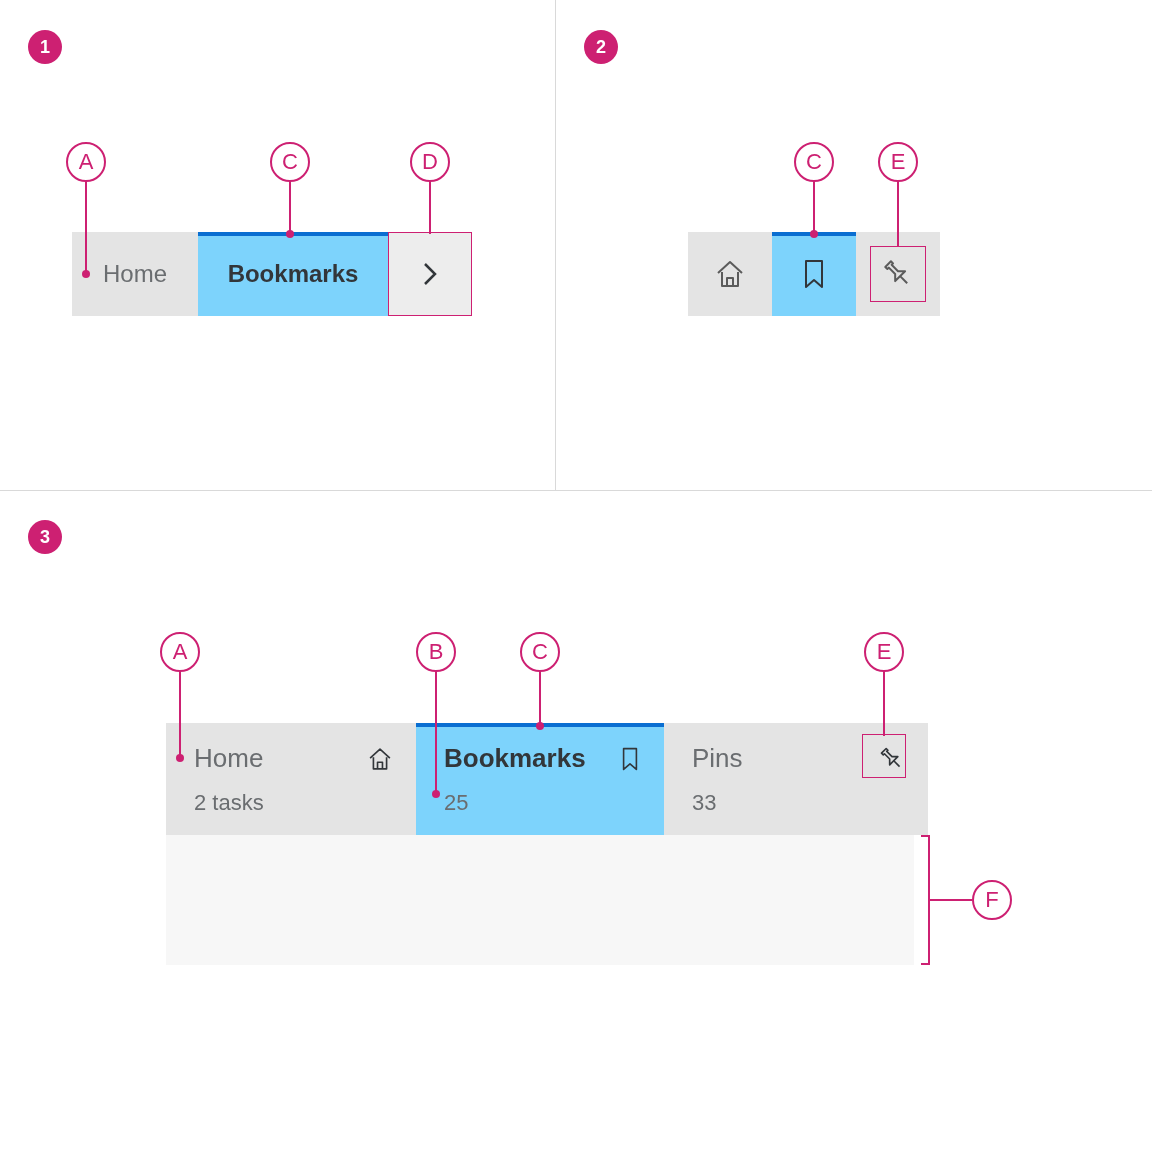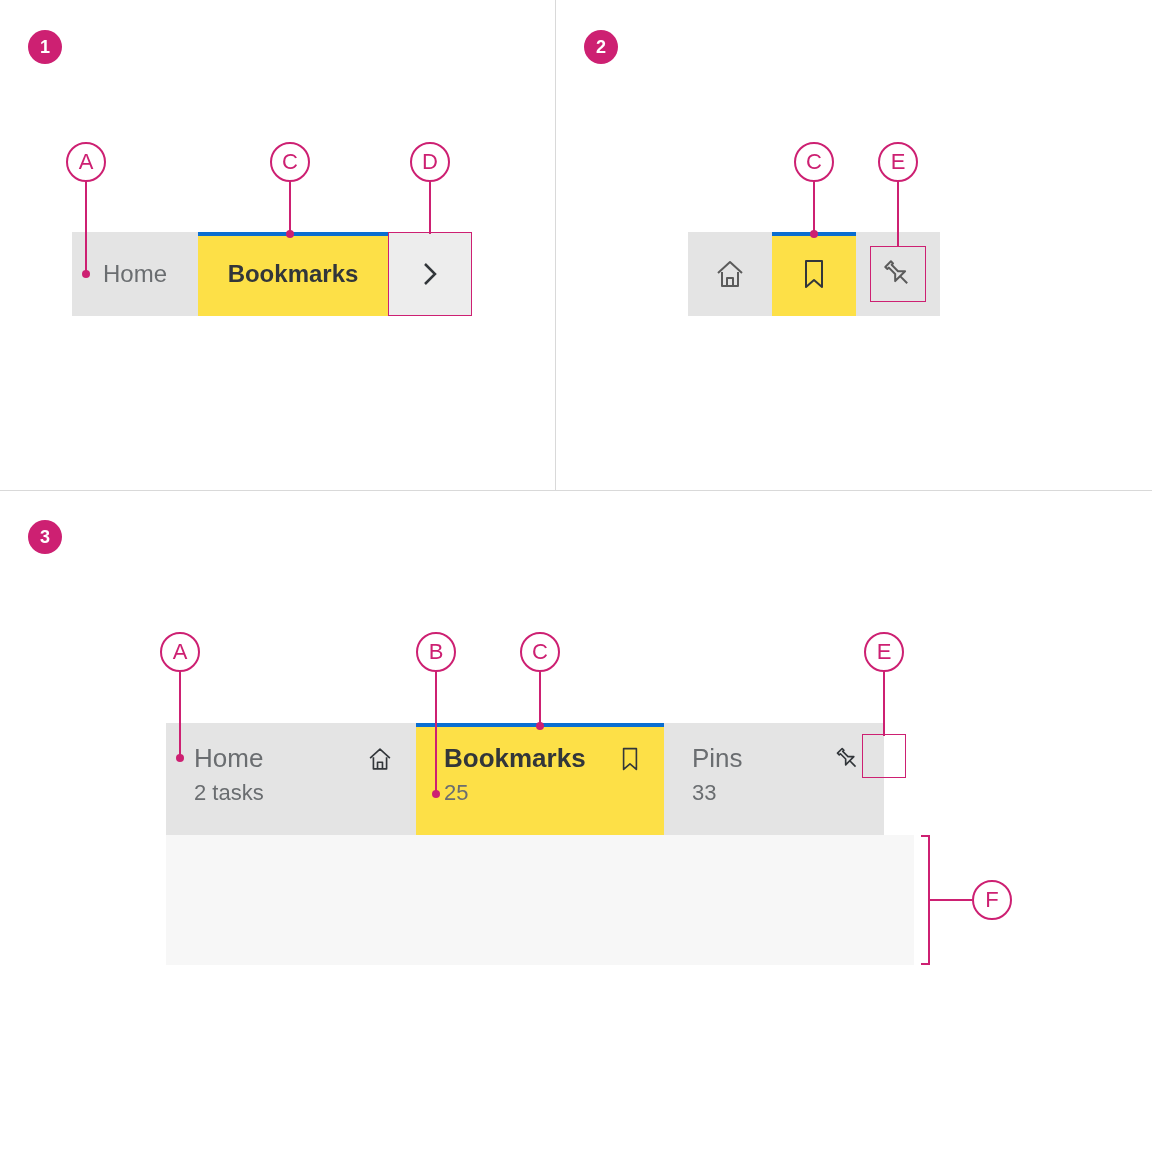--- a/index.html
+++ b/index.html
@@ -87,21 +87,21 @@
     background: #e4e4e4;
     display: flex;
     align-items: center;
     justify-content: center;
     height: 84px;
     position: relative;
     color: #6a6d70;
     font-size: 24px;
   }
   .tab.selected {
-    background: #fde047;
+    background: #7dd3fc;
   }
   .tab .sel-bar {
     position: absolute;
     top: 0;
     left: 0;
     right: 0;
     height: 4px;
     background: #0a6ed1;
   }
   
@@ -125,21 +125,21 @@
     font-size: 26px;
     color: #6a6d70;
   }
   .tab.big.selected .title {
     font-weight: 700;
     color: #32363a;
   }
   .tab.big .sub {
     font-size: 22px;
     color: #6a6d70;
-    margin-top: 6px;
+    margin-top: 16px;
   }
   .tab.big .col {
     display: flex;
     flex-direction: column;
     width: 100%;
   }
   
   .outline-box {
     position: absolute;
     border: 1px solid #cd2072;
@@ -261,21 +261,21 @@
         <span class="title">Bookmarks</span>
         <span class="icon">
           <svg width="24" height="28" viewBox="0 0 30 34">
               <path d="M7 4 H23 V30 L15 23 L7 30 Z" fill="none" stroke="#32363a" stroke-width="2" stroke-linejoin="round"></path>
             </svg>
         </span>
       </div>
       <span class="sub">25</span>
     </div>
   </div>
-  <div class="tab big" style="width:220px;">
+  <div class="tab big" style="width:264px;">
     <div class="col">
       <div class="title-row">
         <span class="title">Pins</span>
         <span class="icon">
           <svg width="28" height="28" viewBox="0 0 34 34">
               <g transform="rotate(-45 17 17)">
                 <path d="M13 3 H21 V6 H19 V15 L24 20 H10 L15 15 V6 H13 Z" fill="none" stroke="#32363a" stroke-width="2" stroke-linejoin="round"></path>
                 <line x1="17" y1="20" x2="17" y2="30" stroke="#32363a" stroke-width="2"></line>
               </g>
             </svg>

